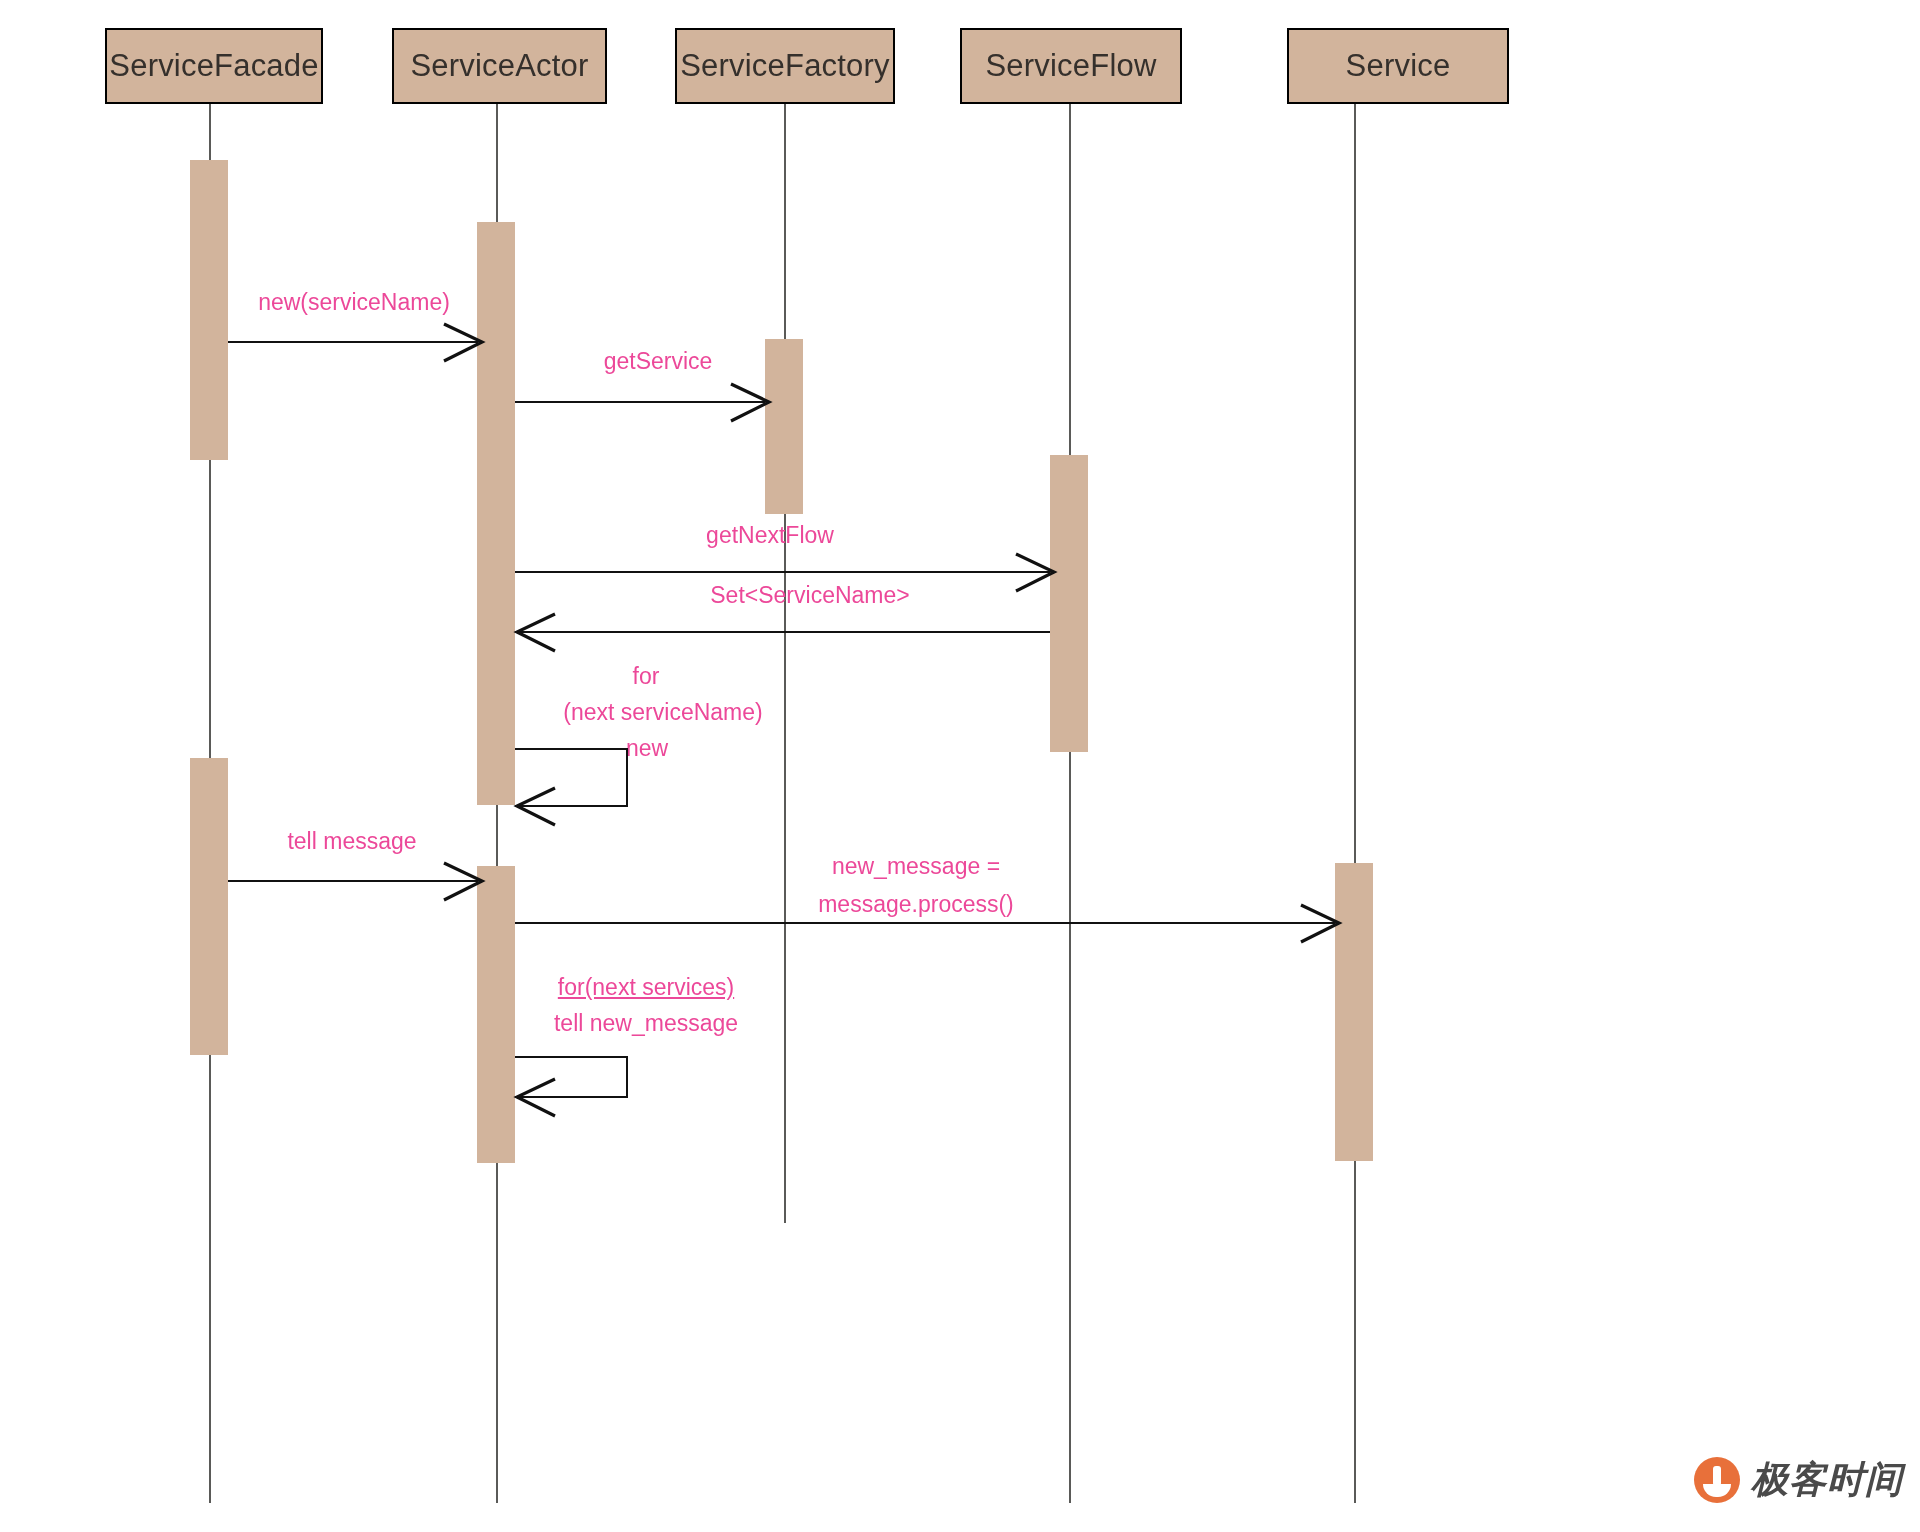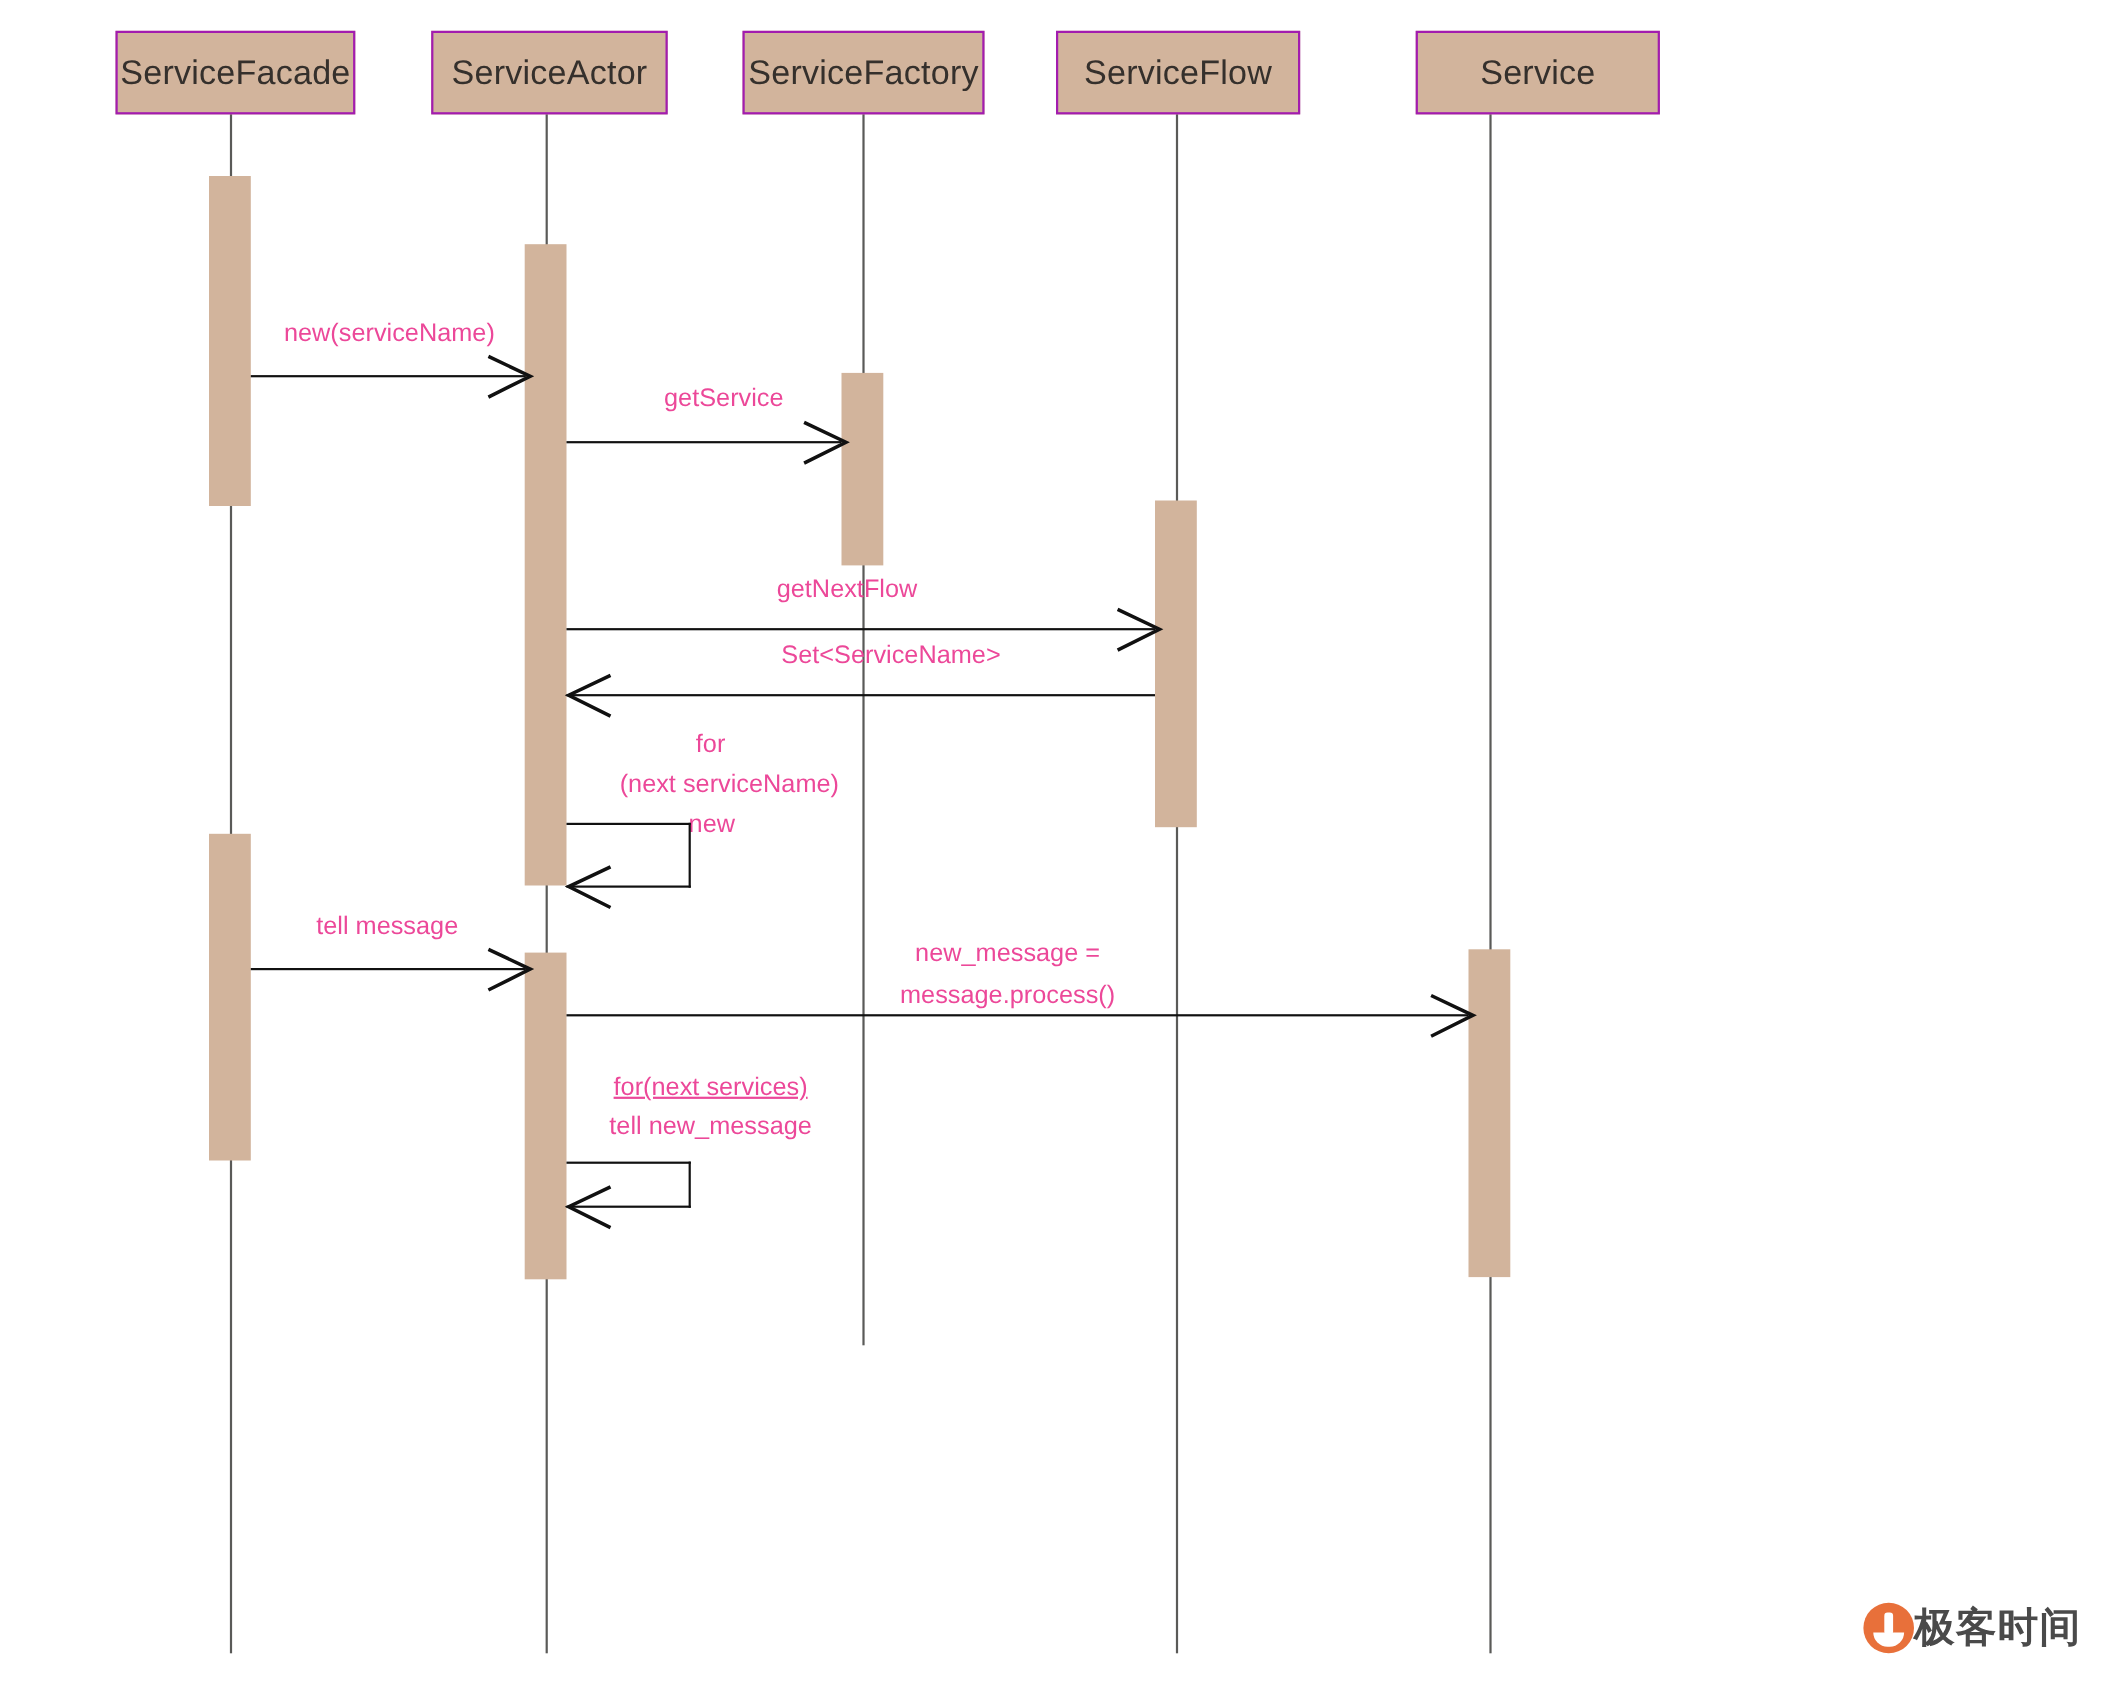--- a/index.html
+++ b/index.html
@@ -20,21 +20,21 @@
   .lifeline-line {
     position: absolute;
     width: 2px;
     background: #5a5a58;
   }
   .lifeline-head {
     position: absolute;
     box-sizing: border-box;
     height: 76px;
     background: #d2b49c;
-    border: 2px solid #a21caf;
+    border: 2px solid #000000;
     display: flex;
     align-items: center;
     justify-content: center;
     font-size: 31px;
     color: #35302c;
     letter-spacing: 0.2px;
   }
   .activation {
     position: absolute;
     background: #d2b49c;
@@ -57,20 +57,22 @@
     position: absolute;
     box-sizing: border-box;
     border-top: 2px solid #111111;
     border-right: 2px solid #111111;
     border-bottom: 2px solid #111111;
   }
   .wm {
     position: absolute;
     display: flex;
     align-items: center;
+    gap: 11px;
+    font-style: italic;
   }
   .wm-logo {
     width: 46px;
     height: 46px;
     border-radius: 50%;
     background: #e8703a;
     position: relative;
   }
   .wm-logo::before {
     content: "";

